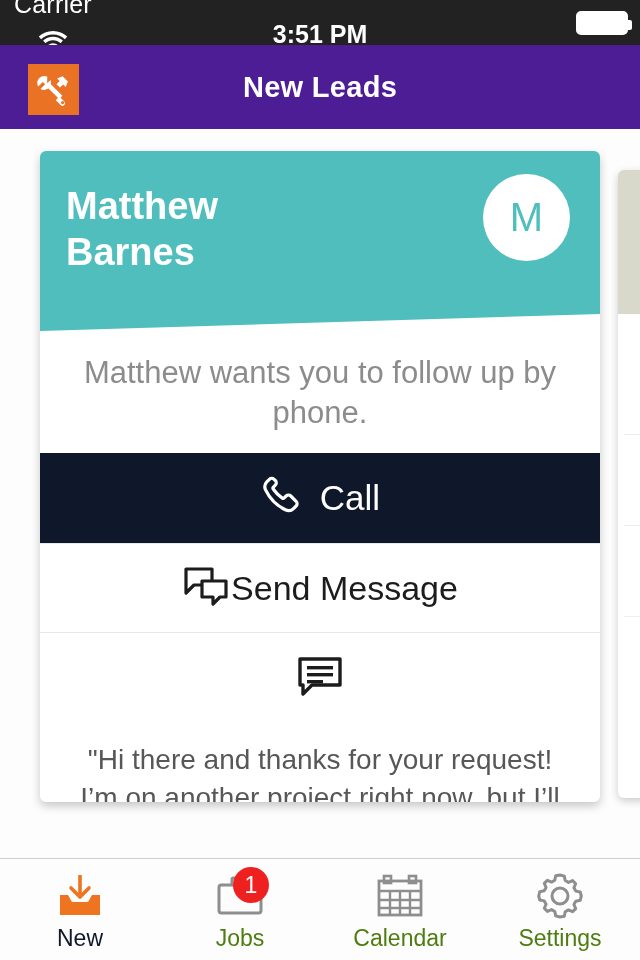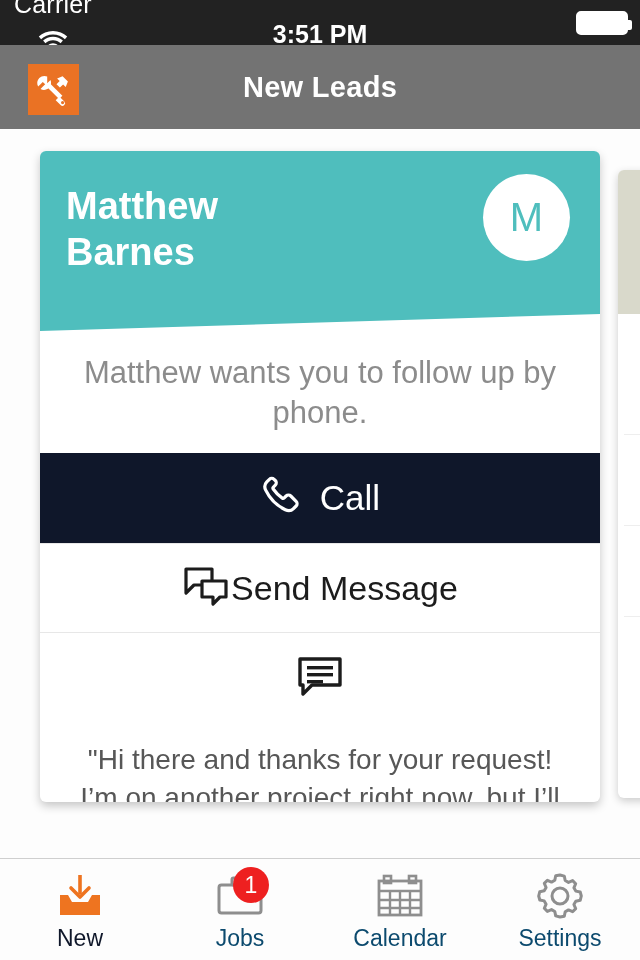--- a/index.html
+++ b/index.html
@@ -26,21 +26,21 @@
     position:relative; background:#fff;
   }
   .battery::after {
     content:""; position:absolute; right:-6px; top:7px;
     width:4px; height:10px; background:#fff; border-radius:0 2px 2px 0;
   }
 
   
   .navbar {
     position:absolute; top:45px; left:0; width:640px; height:84px;
-    background:#737373; display:flex; align-items:center; justify-content:center;
+    background:#4c1d95; display:flex; align-items:center; justify-content:center;
   }
   .nav-title { color:#ffffff; font-size:29px; font-weight:bold; letter-spacing:.3px; }
   .nav-logo {
     position:absolute; left:28px; top:19px;
     width:51px; height:51px; background:#ea7224;
     display:flex; align-items:center; justify-content:center;
   }
 
   
   .card-area { position:absolute; top:129px; left:0; width:640px; height:729px; overflow:hidden; }
@@ -108,21 +108,21 @@
   
   .tabbar {
     position:absolute; left:0; bottom:0; width:640px; height:102px;
     background:#fdfdfd; border-top:1px solid #cfcfcf;
     display:flex;
   }
   .tab {
     flex:1; display:flex; flex-direction:column; align-items:center; justify-content:center;
     gap:6px; position:relative; padding-top:6px;
   }
-  .tab-label { font-size:23px; color:#0c4a6e; }
+  .tab-label { font-size:23px; color:#4d7c0f; }
   .tab.active .tab-label { color:#0f172a; }
   .tab-icon { position:relative; width:54px; height:46px; display:flex; align-items:center; justify-content:center; }
   .badge {
     position:absolute; top:-6px; right:-2px;
     min-width:36px; height:36px; border-radius:18px;
     background:#ee2020; color:#ffffff;
     font-size:23px; display:flex; align-items:center; justify-content:center;
     padding:0 6px;
   }
 </style>

